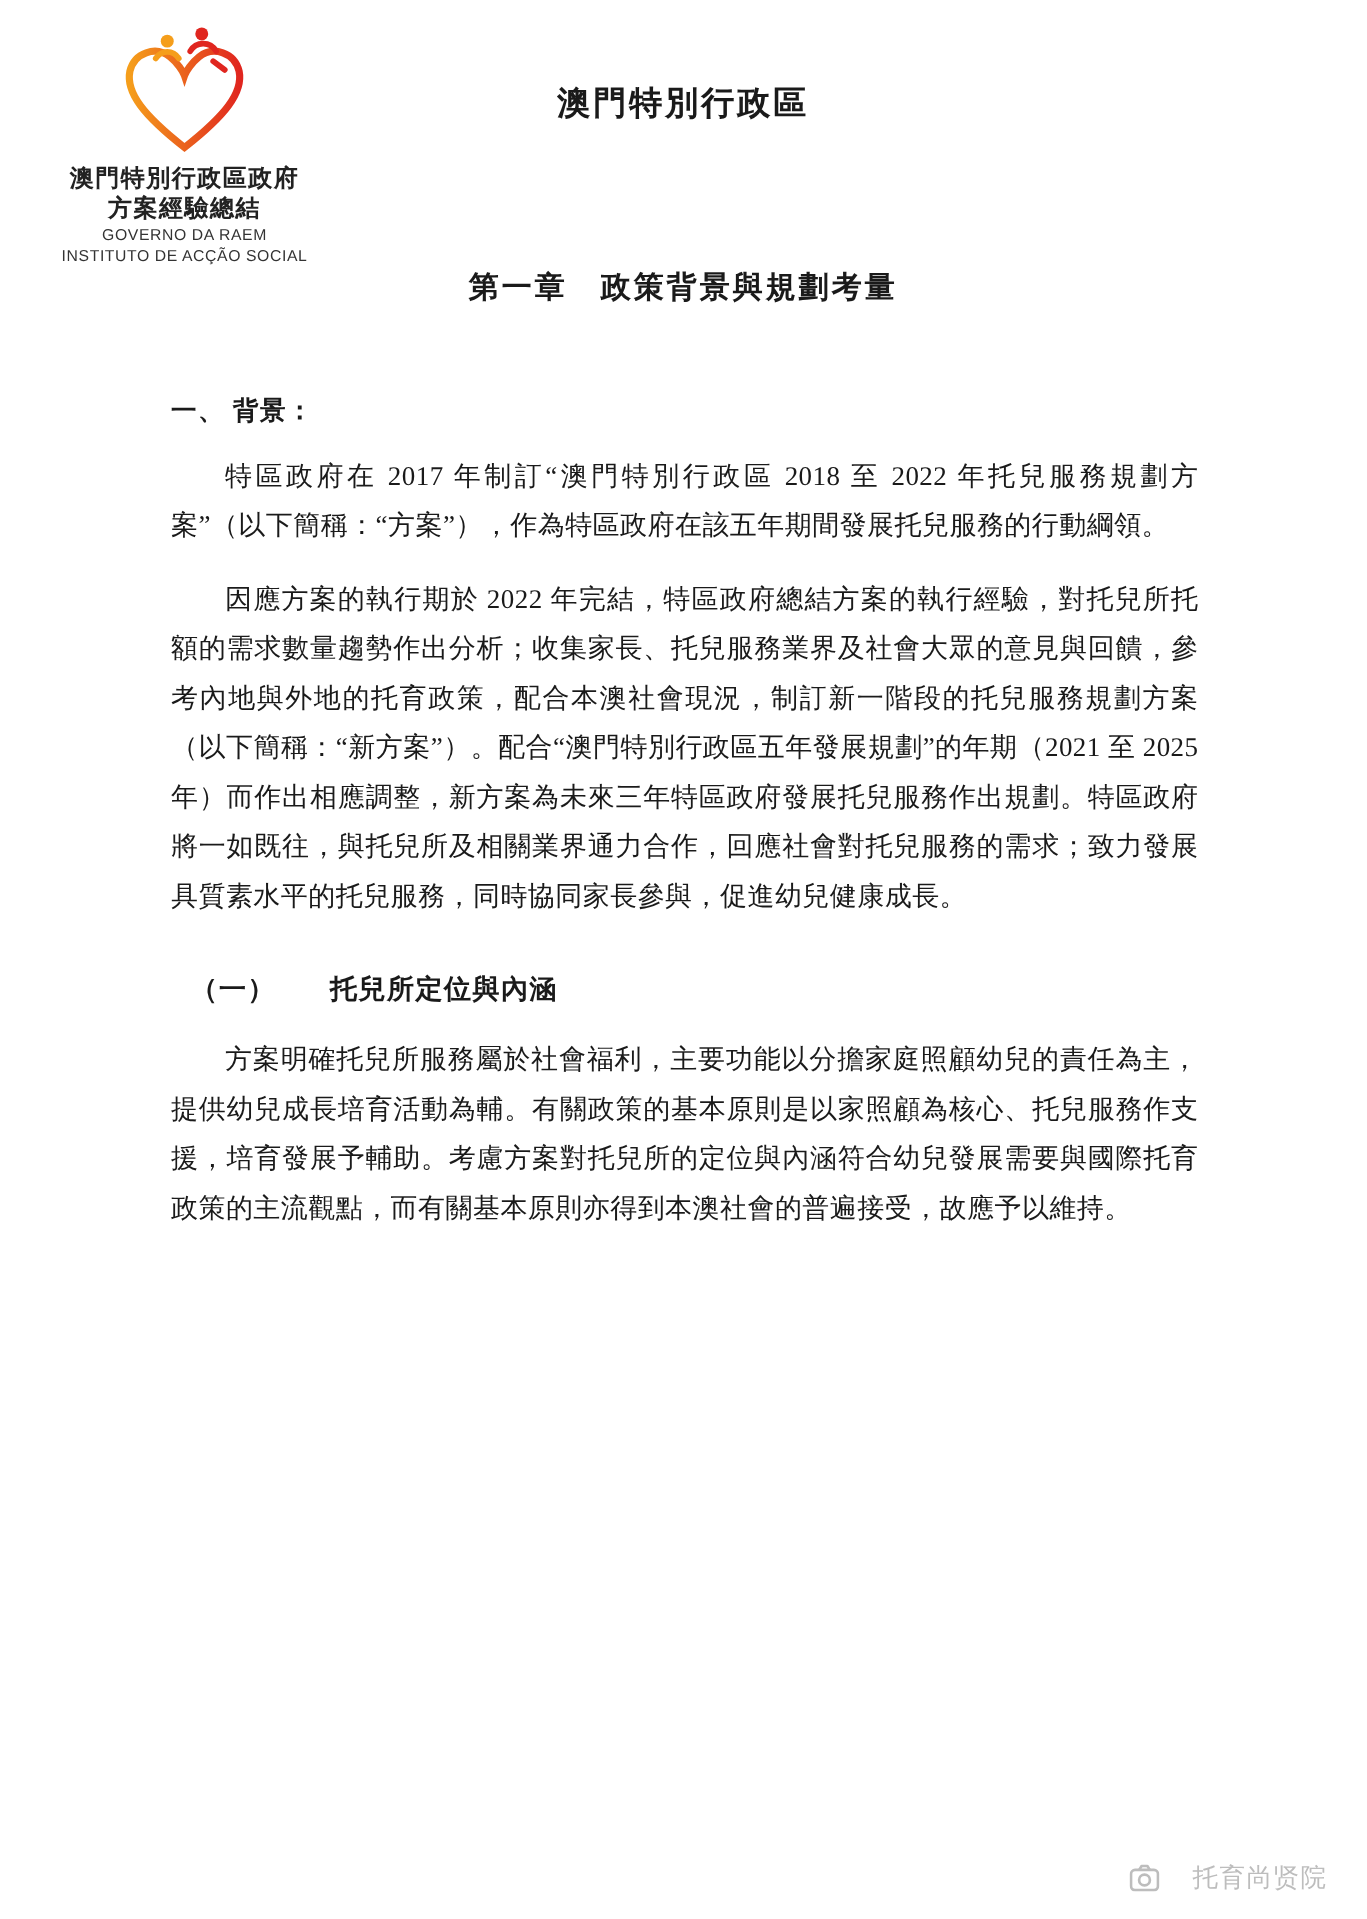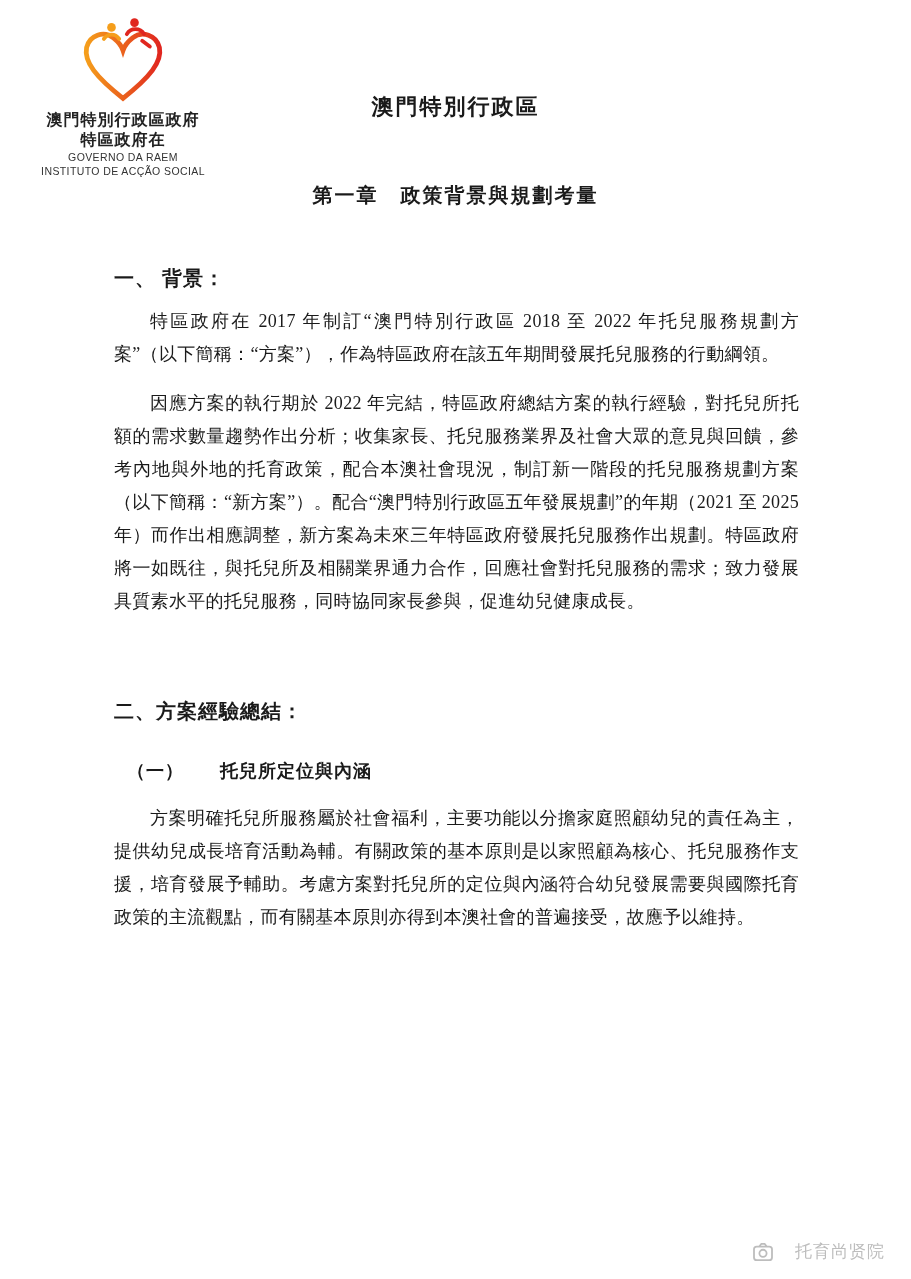--- a/index.html
+++ b/index.html
@@ -35,42 +35,42 @@
     font-family: "Liberation Sans", "DejaVu Sans", sans-serif;
     font-weight: normal;
     font-size: 10.5px;
     line-height: 14px;
     color: #333;
     letter-spacing: 0.4px;
   }
 
   
   .doc-title {
-    padding-top: 90px;
+    padding-top: 52px;
     text-align: center;
     font-weight: bold;
   }
   .title1 { font-size: 22px; line-height: 34px; letter-spacing: 2px; }
   .title2 { font-size: 24px; line-height: 38px; letter-spacing: 1px; }
 
   .chapter {
-    margin-top: 58px;
+    margin-top: 92px;
     text-align: center;
     font-weight: bold;
     font-size: 20px;
     letter-spacing: 2px;
   }
 
   
   .body-area {
     margin: 54px 112px 0 114px;
   }
   .sec-heading {
     font-weight: bold;
-    font-size: 20px;
+    font-size: 17px;
     line-height: 30px;
     letter-spacing: 1px;
     margin: 0 0 12px 0;
   }
   .gap-large { margin-top: 78px; }
   .para {
     font-size: 18px;
     line-height: 33px;
     text-align: justify;
     text-indent: 2em;
@@ -118,38 +118,37 @@
       <path d="M50,88 C22,66 9,50 12,35 C15,22 30,17 40,25 C45,29 49,35 50,38 C51,35 55,29 60,25 C70,17 85,22 88,35 C91,50 78,66 50,88 Z" fill="none" stroke="url(#heartGrad)" stroke-width="5" stroke-linecap="round"></path>
 
       <circle cx="38" cy="14" r="4.5" fill="#f59e1b"></circle>
       <path d="M30,26 C34,20 42,20 46,26" fill="none" stroke="#f59e1b" stroke-width="4" stroke-linecap="round"></path>
 
       <circle cx="62" cy="9" r="4.5" fill="#e0261f"></circle>
       <path d="M54,21 C58,14 68,14 72,21" fill="none" stroke="#e0261f" stroke-width="4" stroke-linecap="round"></path>
       <path d="M70,28 L78,34" fill="none" stroke="#e0261f" stroke-width="4" stroke-linecap="round"></path>
     </svg>
     <div class="org-zh">澳門特別行政區政府</div>
-    <div class="org-zh">特區政府在</div>
+    <div class="org-zh">方案經驗總結</div>
     <div class="org-pt">GOVERNO DA RAEM</div>
     <div class="org-pt">INSTITUTO DE ACÇÃO SOCIAL</div>
   </div>
 
   <div class="doc-title">
     <div class="title1">澳門特別行政區</div>
   </div>
 
   <div class="chapter">第一章　政策背景與規劃考量</div>
 
   <div class="body-area">
 
     <div class="sec-heading">一、 背景：</div>
     <p class="para">特區政府在 2017 年制訂“澳門特別行政區 2018 至 2022 年托兒服務規劃方案”（以下簡稱：“方案”），作為特區政府在該五年期間發展托兒服務的行動綱領。</p>
     <p class="para">因應方案的執行期於 2022 年完結，特區政府總結方案的執行經驗，對托兒所托額的需求數量趨勢作出分析；收集家長、托兒服務業界及社會大眾的意見與回饋，參考內地與外地的托育政策，配合本澳社會現況，制訂新一階段的托兒服務規劃方案（以下簡稱：“新方案”）。配合“澳門特別行政區五年發展規劃”的年期（2021 至 2025 年）而作出相應調整，新方案為未來三年特區政府發展托兒服務作出規劃。特區政府將一如既往，與托兒所及相關業界通力合作，回應社會對托兒服務的需求；致力發展具質素水平的托兒服務，同時協同家長參與，促進幼兒健康成長。</p>
 
-    <div class="sec-heading gap-large">二、方案經驗總結：</div>
 
     <div class="sub-heading">
       <span class="sub-num">（一）</span><span>托兒所定位與內涵</span>
     </div>
     <p class="para">方案明確托兒所服務屬於社會福利，主要功能以分擔家庭照顧幼兒的責任為主，提供幼兒成長培育活動為輔。有關政策的基本原則是以家照顧為核心、托兒服務作支援，培育發展予輔助。考慮方案對托兒所的定位與內涵符合幼兒發展需要與國際托育政策的主流觀點，而有關基本原則亦得到本澳社會的普遍接受，故應予以維持。</p>
 
   </div>
 
   <div class="watermark">
     <svg width="20" height="18" viewBox="0 0 22 20" aria-hidden="true">

